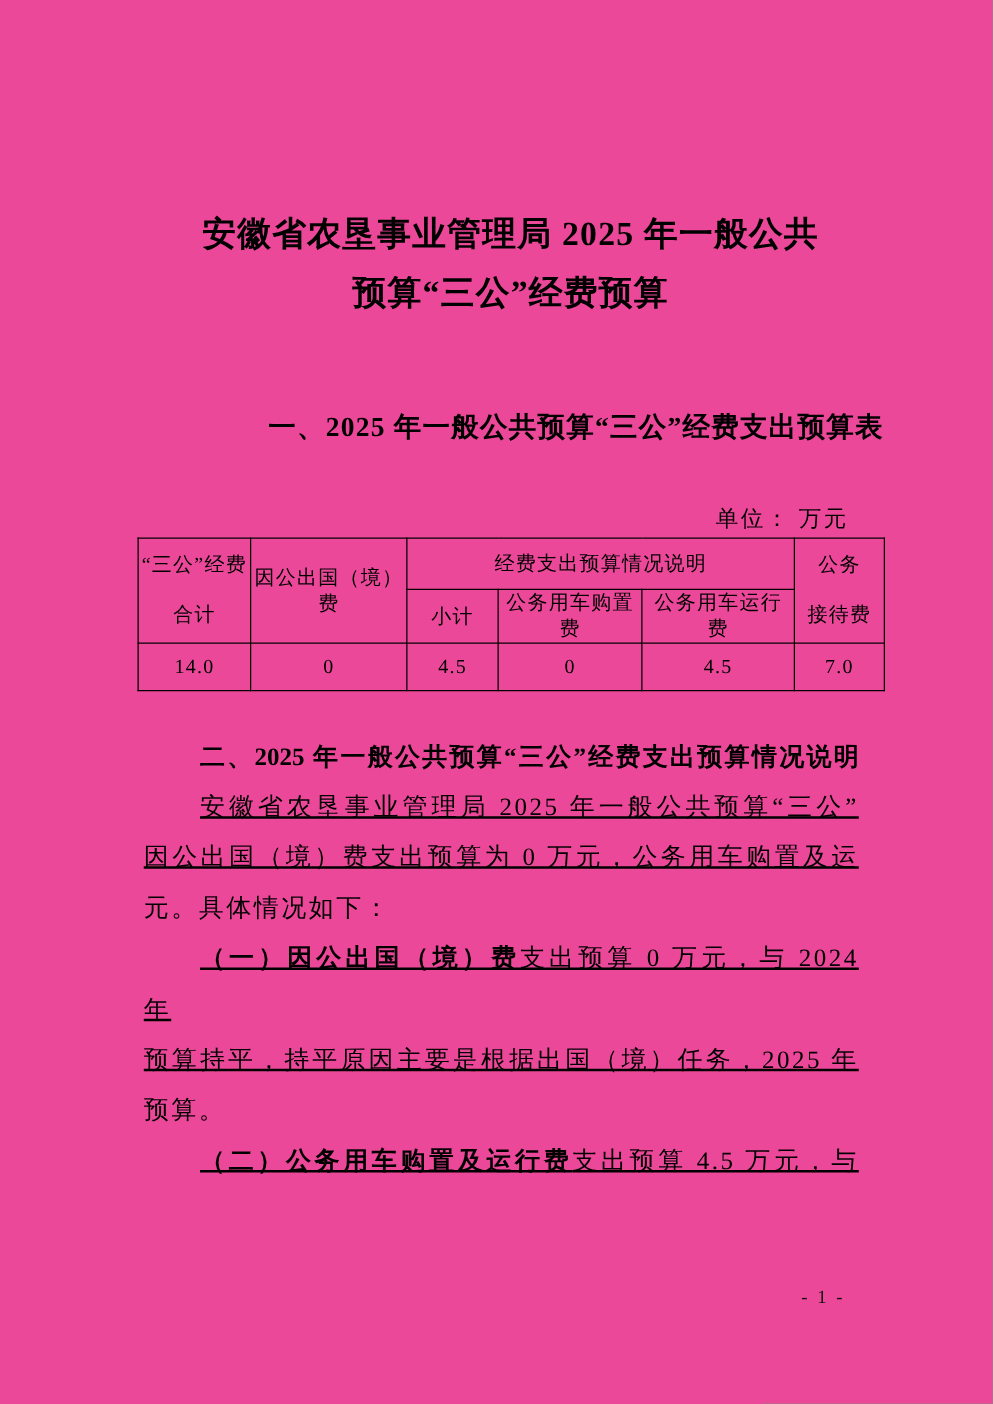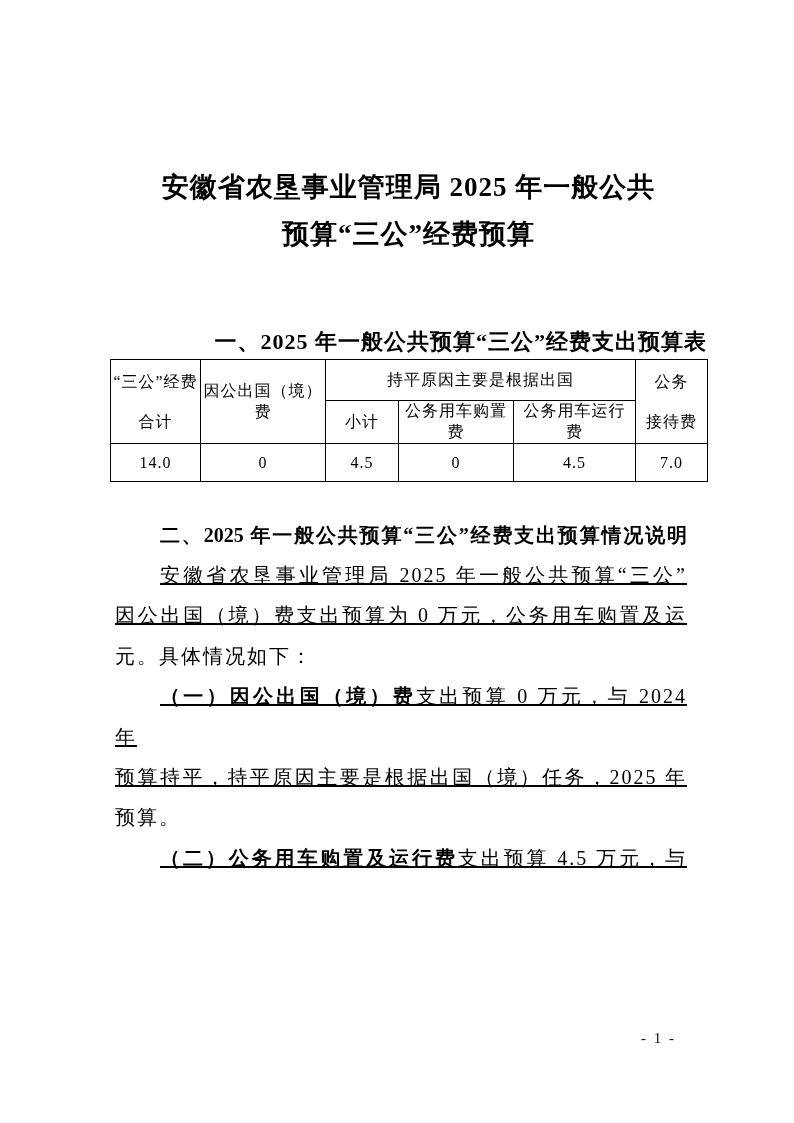--- a/index.html
+++ b/index.html
@@ -1,20 +1,20 @@
 <!DOCTYPE html>
 <html><head>
 <meta charset="utf-8">
 <style>
   html,body { margin:0; padding:0; background:#888; }
   .page {
     position:relative;
     width:794px; height:1123px;
     margin:0 auto;
-    background:#ffffff;
+    background:#ec4899;
     color:#000;
     font-family:"Liberation Serif","DejaVu Serif",serif;
     overflow:hidden;
   }
   .content {
     position:absolute;
     left:110px; top:0;
     width:597px;
   }
   .doc-title {
@@ -100,38 +100,39 @@
 <div class="page">
   <div class="content">
 
     <div class="doc-title">
       <div>安徽省农垦事业管理局 2025 年一般公共</div>
       <div>预算“三公”经费预算</div>
     </div>
 
     <div class="sec1-heading">一、2025 年一般公共预算“三公”经费支出预算表</div>
 
+    <div class="unit-line">单位： 万元</div>
 
     <table class="budget">
       <colgroup>
         <col style="width:90px">
         <col style="width:125px">
         <col style="width:73px">
         <col style="width:115px">
         <col style="width:122px">
         <col style="width:72px">
       </colgroup>
       <tbody>
           <tr class="hrow1">
         <th rowspan="2" class="twoline">
           <div>“三公”经费</div>
           <div>合计</div>
         </th>
         <th rowspan="2">因公出国（境）费</th>
-        <th colspan="3">持平原因主要是根据出国</th>
+        <th colspan="3">经费支出预算情况说明</th>
         <th rowspan="2" class="twoline">
           <div>公务</div>
           <div>接待费</div>
         </th>
       </tr>
       <tr class="hrow2">
         <th>小计</th>
         <th>公务用车购置费</th>
         <th>公务用车运行费</th>
       </tr>

